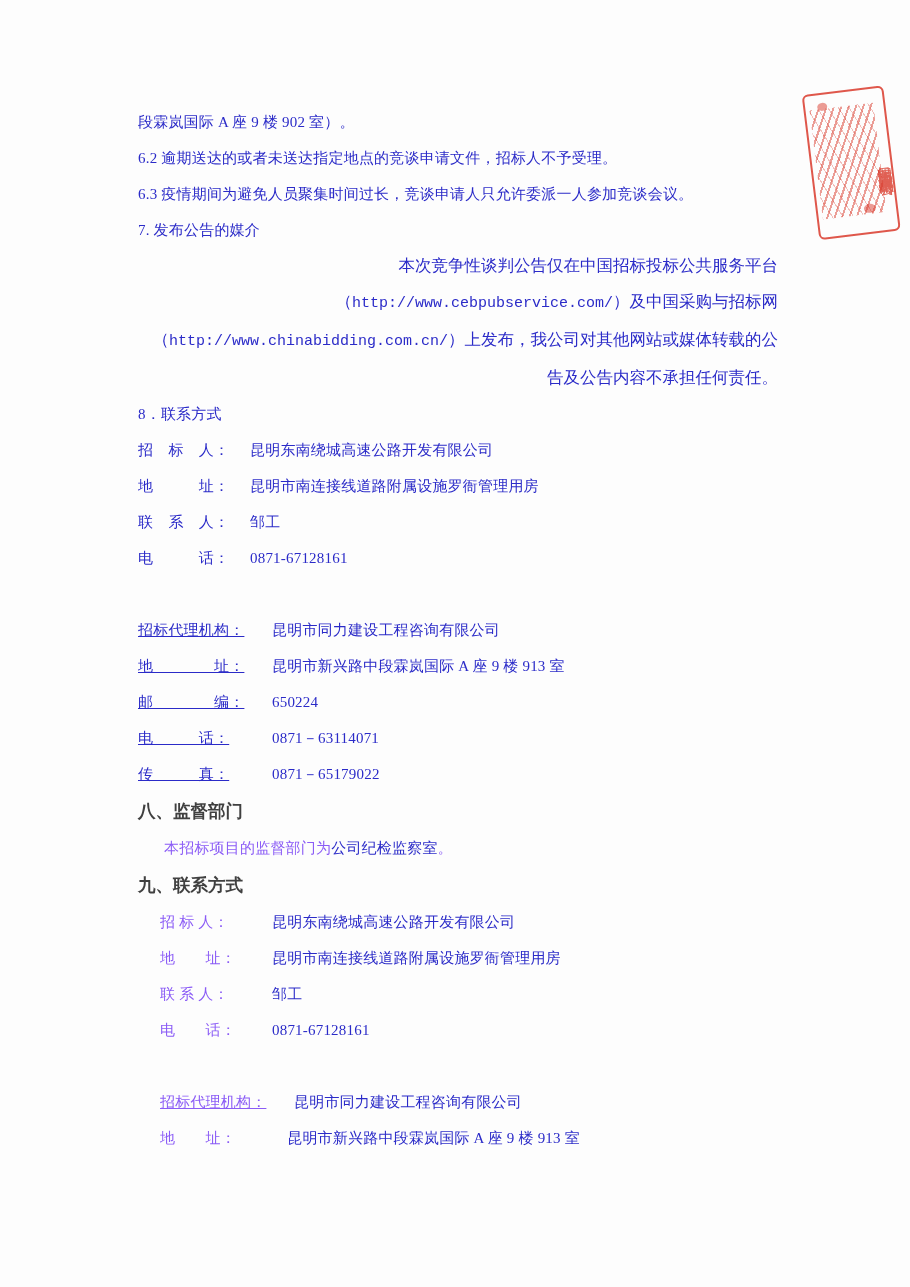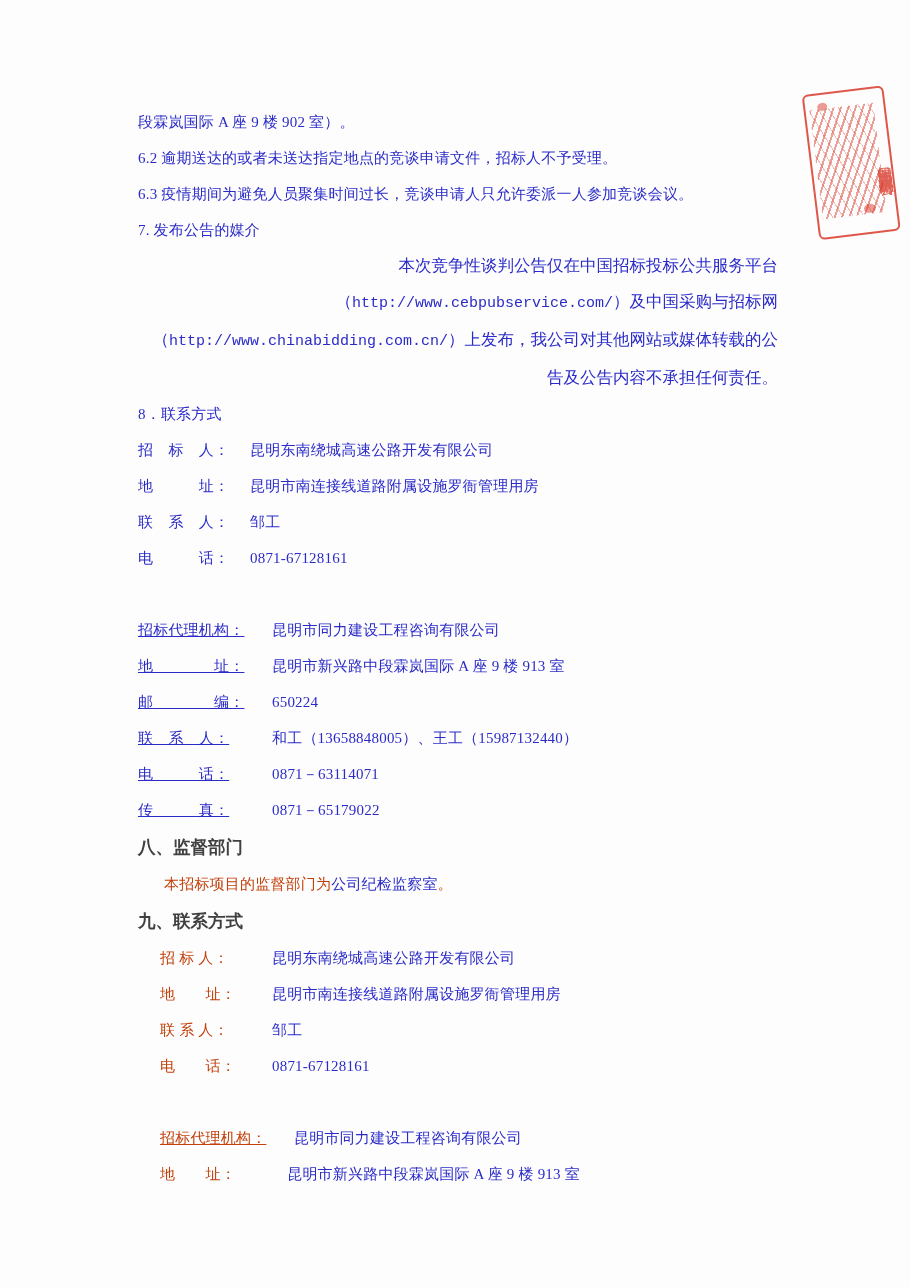--- a/index.html
+++ b/index.html
@@ -47,21 +47,21 @@
   }
   .heading {
     font-size: 17.5px;
     font-weight: bold;
     line-height: 38px;
     color: #404040;
   }
   .indent1 { padding-left: 26px; }
   .indent2 { padding-left: 22px; }
   .blank { height: 36px; }
-  .black { color: #c2410c; }
+  .black { color: #8b5cf6; }
   .labelcell {
     display: inline-block;
     width: 112px;
   }
   .labelcell-wide {
     display: inline-block;
     width: 134px;
     text-decoration: underline;
   }
 
@@ -145,21 +145,20 @@
     <div class="line"><span class="labelcell">招　标　人：</span><span>昆明东南绕城高速公路开发有限公司</span></div>
     <div class="line"><span class="labelcell">地　　　址：</span><span>昆明市南连接线道路附属设施罗衙管理用房</span></div>
     <div class="line"><span class="labelcell">联　系　人：</span><span>邹工</span></div>
     <div class="line"><span class="labelcell">电　　　话：</span><span>0871-67128161</span></div>
 
     <div class="blank"></div>
 
     <div class="line"><span class="labelcell-wide">招标代理机构：</span><span>昆明市同力建设工程咨询有限公司</span></div>
     <div class="line"><span class="labelcell-wide">地　　　　址：</span><span>昆明市新兴路中段霖岚国际 A 座 9 楼 913 室</span></div>
     <div class="line"><span class="labelcell-wide">邮　　　　编：</span><span>650224</span></div>
-    <div class="line"><span class="labelcell-wide">联　系　人：</span><span>和工（13658848005）、王工（15987132440）</span></div>
     <div class="line"><span class="labelcell-wide">电　　　话：</span><span>0871－63114071</span></div>
     <div class="line"><span class="labelcell-wide">传　　　真：</span><span>0871－65179022</span></div>
 
     <div class="heading">八、监督部门</div>
     <div class="line indent1"><span class="black">本招标项目的监督部门为</span><span>公司纪检监察室</span><span class="black">。</span></div>
 
     <div class="heading">九、联系方式</div>
 
     <div class="line indent2"><span class="labelcell black">招 标 人：</span><span>昆明东南绕城高速公路开发有限公司</span></div>
     <div class="line indent2"><span class="labelcell black">地　　址：</span><span>昆明市南连接线道路附属设施罗衙管理用房</span></div>

